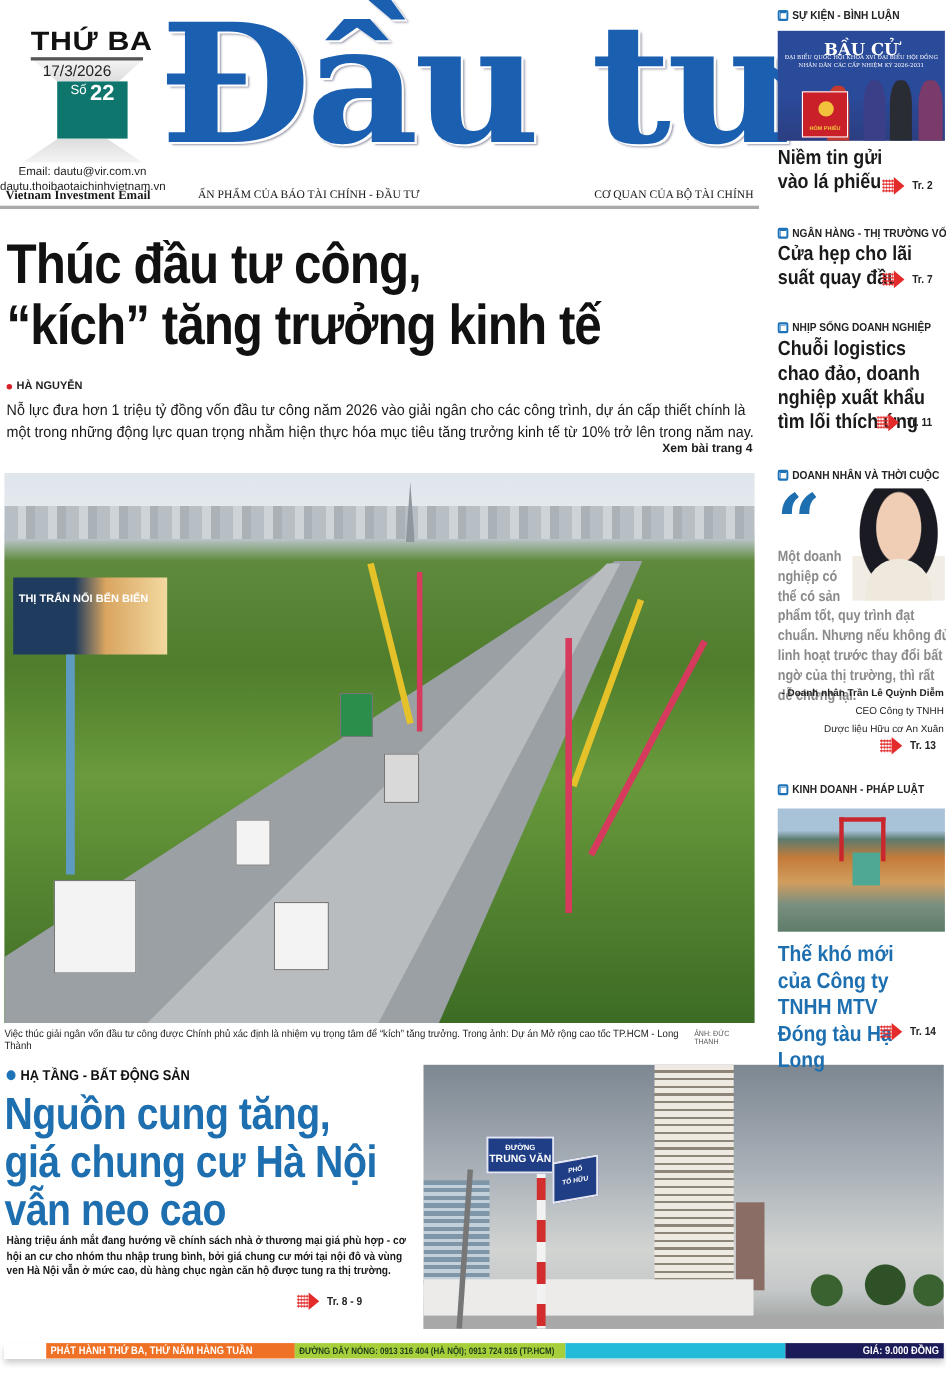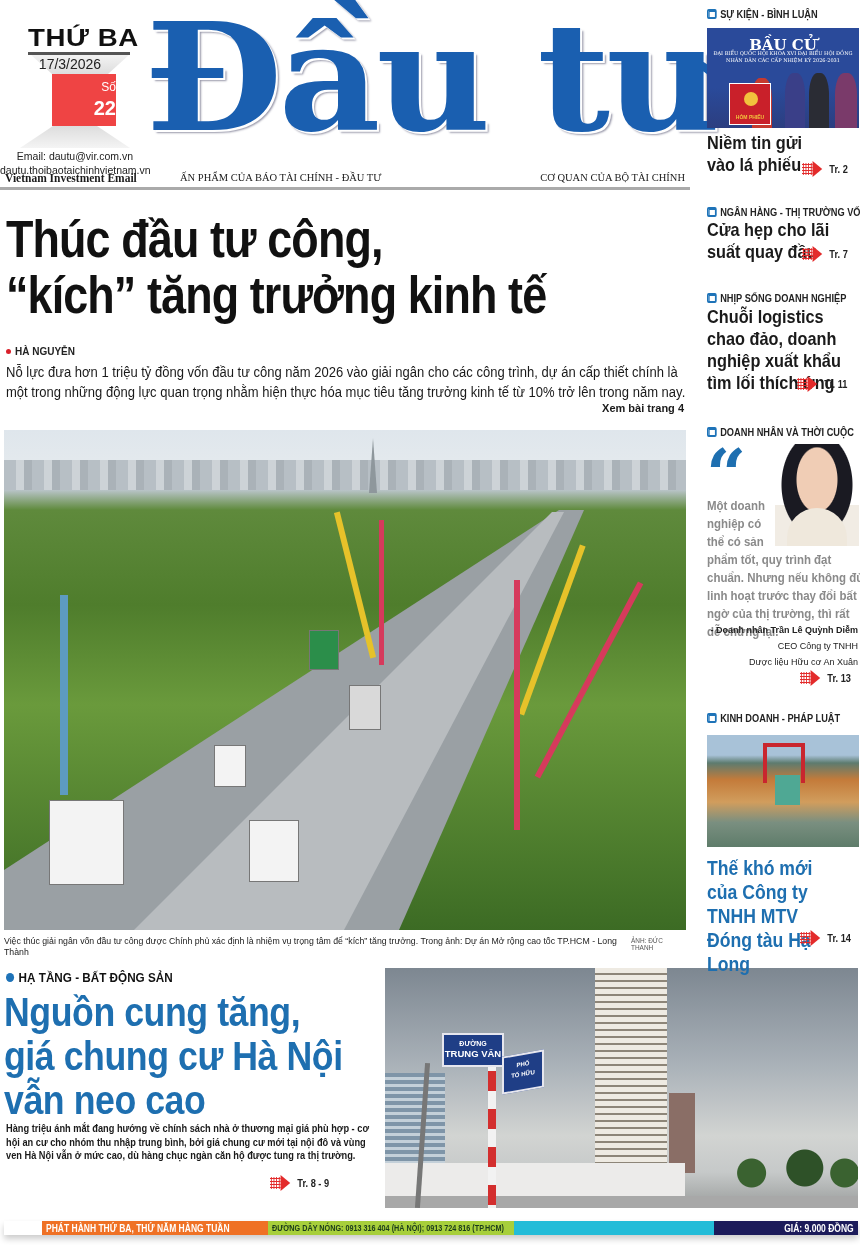--- a/index.html
+++ b/index.html
@@ -4,21 +4,21 @@
 <style>
   * { box-sizing: border-box; margin: 0; padding: 0; }
   body { width: 860px; height: 1260px; background: #fff; font-family: "Liberation Sans", sans-serif; color: #1a1a1a; position: relative; overflow: hidden; }
   .abs { position: absolute; }
 
   
   .dateblock { left: 0; top: 16px; width: 140px; height: 165px; }
   .day { position: absolute; left: 28px; top: 8px; font-family: "Liberation Sans", sans-serif; font-weight: 900; font-size: 24px; letter-spacing: 0.5px; color: #111; transform: scaleX(1.15); transform-origin: left; }
   .day-underline { position: absolute; left: 28px; top: 36px; width: 102px; height: 3px; background: #555; }
   .date { position: absolute; left: 0; width: 140px; top: 40px; text-align: center; font-size: 14px; color: #222; }
-  .issue { position: absolute; left: 52px; top: 58px; width: 64px; height: 52px; background: #ef4444; color: #fff; display: flex; align-items: flex-end; justify-content: center; gap: 3px; flex-direction: column; }
+  .issue { position: absolute; left: 52px; top: 58px; width: 64px; height: 52px; background: #0f766e; color: #fff; display: flex; align-items: flex-start; justify-content: center; gap: 3px; }
   .issue .lbl { font-size: 12px; }
   .issue .num { font-size: 20px; font-weight: 700; }
   .trap { position: absolute; left: 20px; top: 110px; width: 110px; height: 22px; background: linear-gradient(#ddd, #f4f4f4); clip-path: polygon(30% 0, 70% 0, 100% 100%, 0 100%); }
   .trap-top { position: absolute; left: 30px; top: 38px; width: 100px; height: 20px; background: linear-gradient(#f4f4f4, #ddd); clip-path: polygon(0 0, 100% 0, 78% 100%, 22% 100%); }
   .contact { position: absolute; left: 0; width: 150px; text-align: center; font-size: 10.5px; color: #222; line-height: 14px; top: 133px; }
 
   .logo { left: 145px; top: -10px; width: 545px; height: 175px; font-family: "DejaVu Serif", serif; font-weight: 700; font-size: 150px; color: #1a5fb0; line-height: 175px; letter-spacing: -4px; text-shadow: 2px 2px 0 #fff, 3px 3px 2px #99a; transform: scaleX(1.05); transform-origin: left; white-space: nowrap; }
 
   .tagline { left: 0; top: 172px; width: 690px; height: 18px; font-family: "Liberation Serif", serif; font-size: 10.5px; border-bottom: 3px solid #aaa; }
   .tag-vir { position: absolute; left: 5px; top: 0; font-weight: 700; font-size: 11.5px; }
@@ -145,20 +145,21 @@
   <span>HÀ NGUYỄN</span>
 </div>
 <div class="abs lead">Nỗ lực đưa hơn 1 triệu tỷ đồng vốn đầu tư công năm 2026 vào giải ngân cho các công trình, dự án cấp thiết chính là một trong những động lực quan trọng nhằm hiện thực hóa mục tiêu tăng trưởng kinh tế từ 10% trở lên trong năm nay.</div>
 <div class="abs more">Xem bài trang 4</div>
 
 <div class="abs photo-main">
   <div class="skyline"></div>
   <div class="tower"></div>
   <div class="road"></div>
   <div class="road2"></div>
+  <div class="billboard1">THỊ TRẤN NỔI BẾN BIỂN</div>
   <div class="pole"></div>
   <div class="crane1"></div>
   <div class="crane2"></div>
   <div class="crane3"></div>
   <div class="crane4"></div>
   <div class="crane5"></div>
   <div class="truck" style="left:45px;top:370px;width:75px;height:85px;"></div>
   <div class="truck" style="left:245px;top:390px;width:50px;height:62px;"></div>
   <div class="truck" style="left:210px;top:315px;width:32px;height:42px;"></div>
   <div class="truck" style="left:345px;top:255px;width:32px;height:45px;background:#d9d9d9;"></div>

